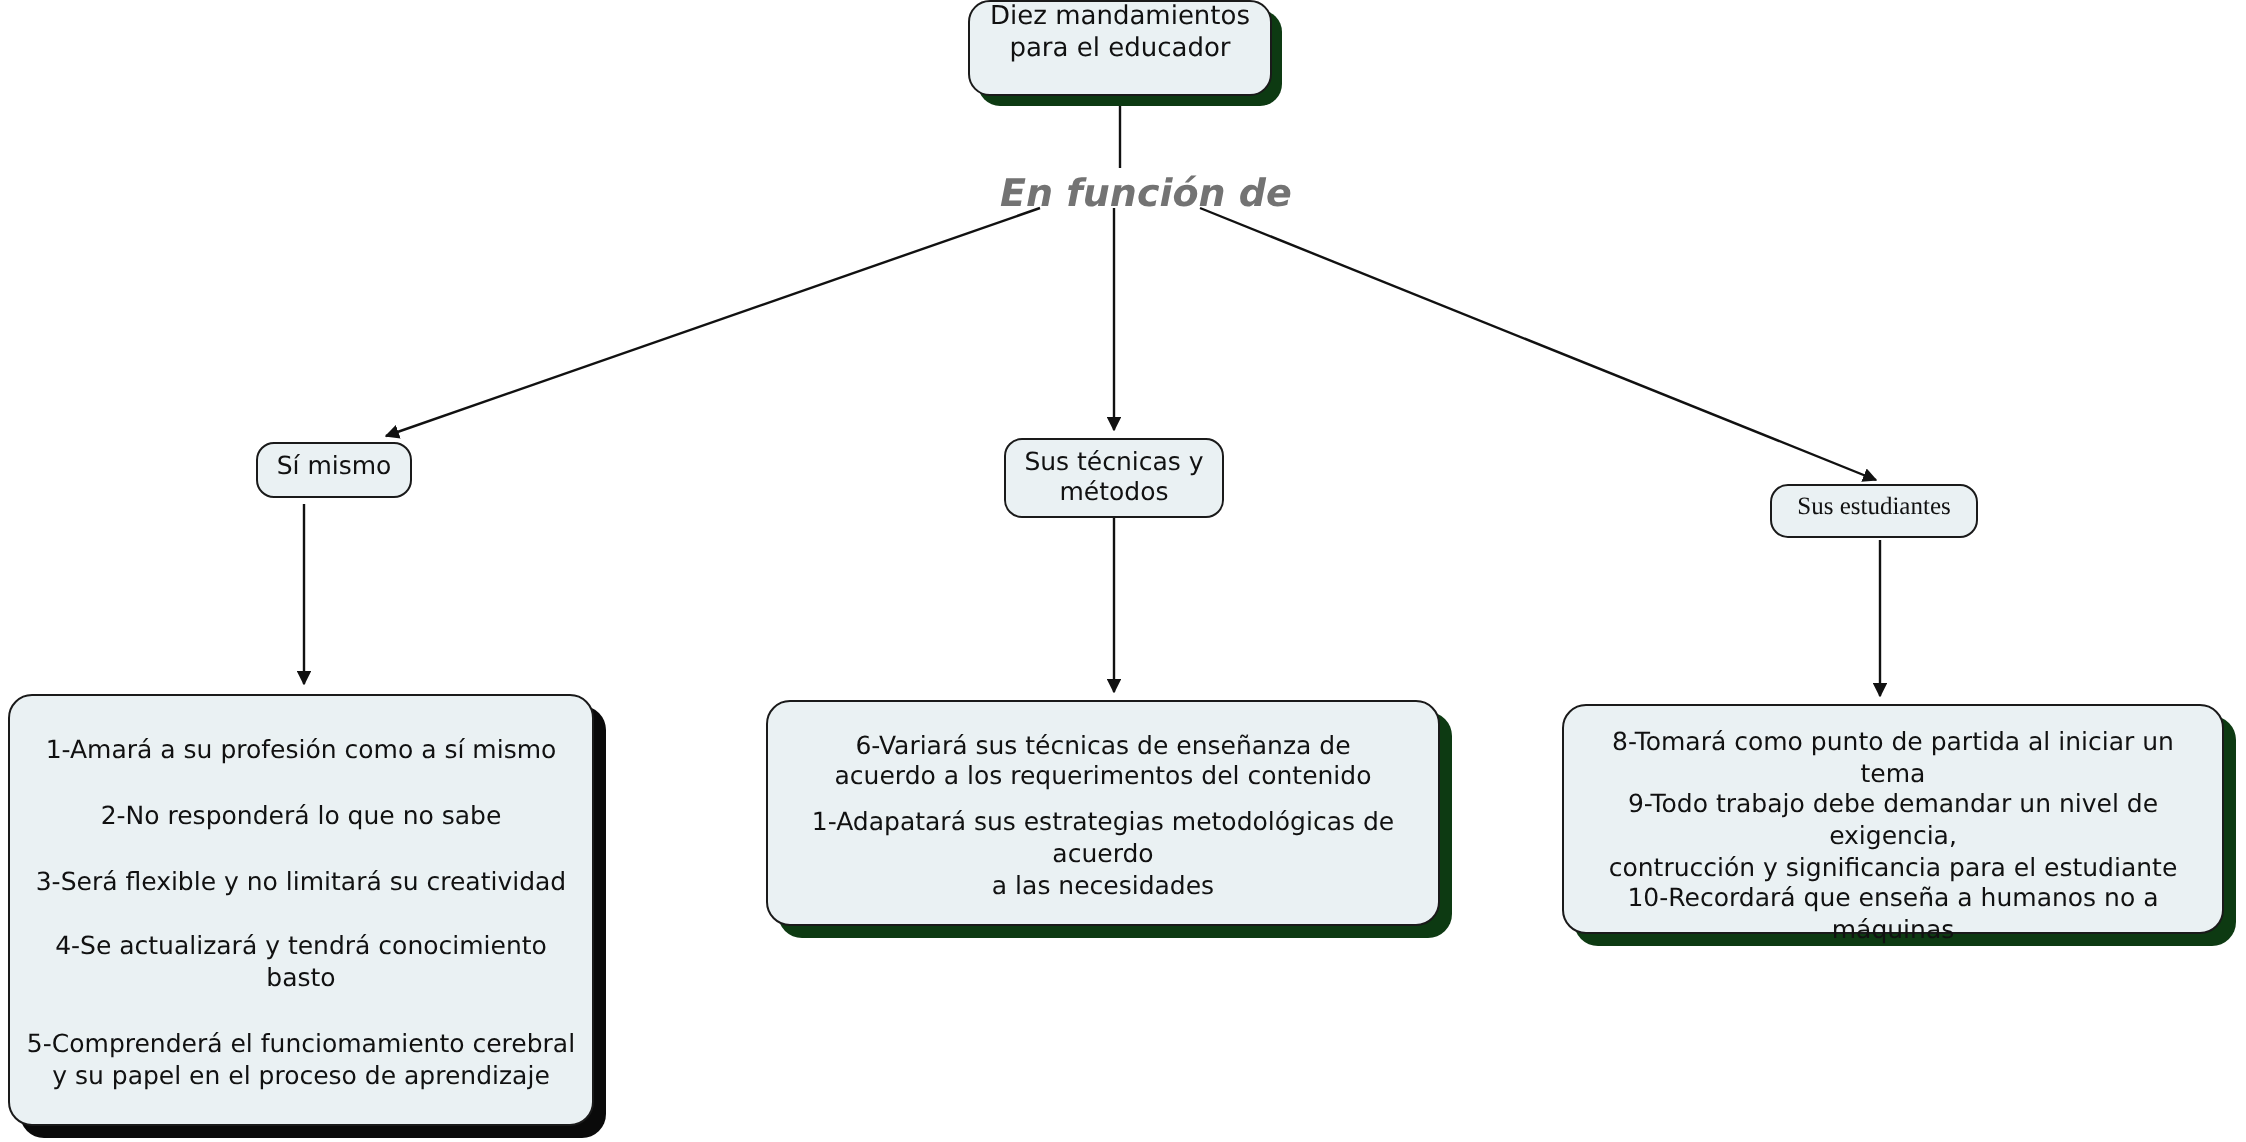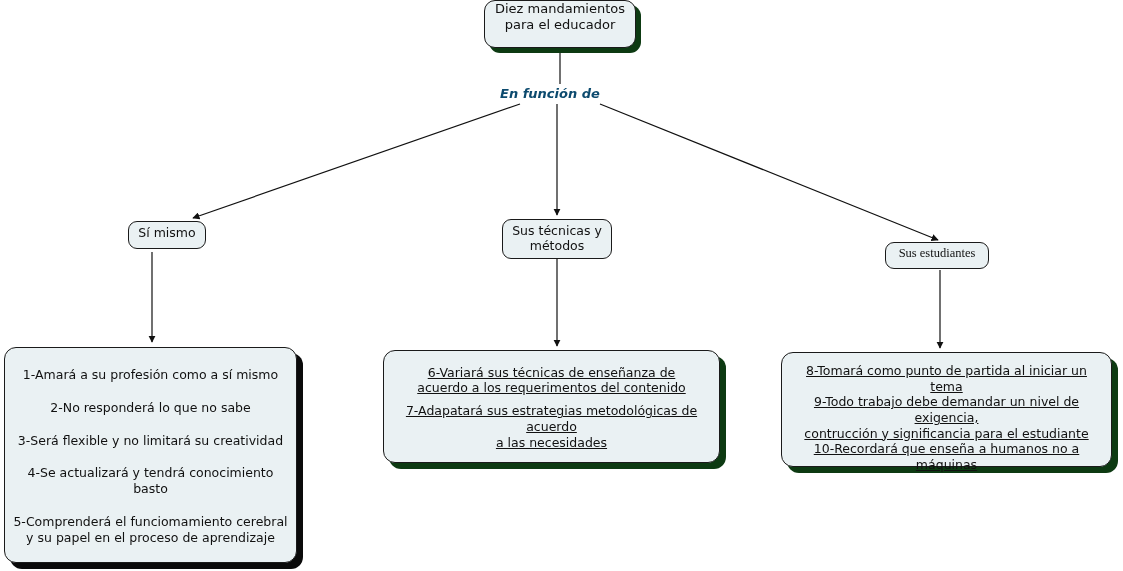--- a/index.html
+++ b/index.html
@@ -53,36 +53,35 @@
     font-size: 12.5px;
     border-radius: 12px;
     border-width: 1.5px;
     align-items: flex-start;
     justify-content: flex-start;
     flex-direction: column;
     padding: 10px 8px 8px 8px;
   }
   .node.shadow-green {
     box-shadow: 6px 6px 0 0 #0d3a12;
-    text-decoration: underline;
   }
   .node.shadow-black {
     box-shadow: 6px 6px 0 0 #0a0a0a;
   }
   .big-line {
     width: 100%;
     text-align: center;
     line-height: 1.25;
   }
   .link-label {
     position: absolute;
-    color: #0c4a6e;
+    color: #737373;
     font-weight: bold;
     font-style: italic;
-    font-size: 13px;
+    font-size: 19px;
     white-space: nowrap;
     z-index: 4;
   }
 </style>
 </head>
 <body>
 
 <div id="canvas">
 
   <svg id="edges" viewBox="0 0 1123 571">
@@ -141,21 +140,21 @@
       <div>y su papel en el proceso de aprendizaje</div>
     </div>
   </div>
 
   <div class="node big shadow-green" style="left:383px; top:350px; width:337px; height:113px; justify-content:space-around;">
     <div class="big-line">
       <div>6-Variará sus técnicas de enseñanza de</div>
       <div>acuerdo a los requerimentos del contenido</div>
     </div>
     <div class="big-line">
-      <div>7-Adapatará sus estrategias metodológicas de acuerdo</div>
+      <div>1-Adapatará sus estrategias metodológicas de acuerdo</div>
       <div>a las necesidades</div>
     </div>
   </div>
 
   <div class="node big shadow-green" style="left:781px; top:352px; width:331px; height:115px; justify-content:space-around;">
     <div class="big-line">
       <div>8-Tomará como punto de partida al iniciar un tema</div>
     </div>
     <div class="big-line">
       <div>9-Todo trabajo debe demandar un nivel de exigencia,</div>

